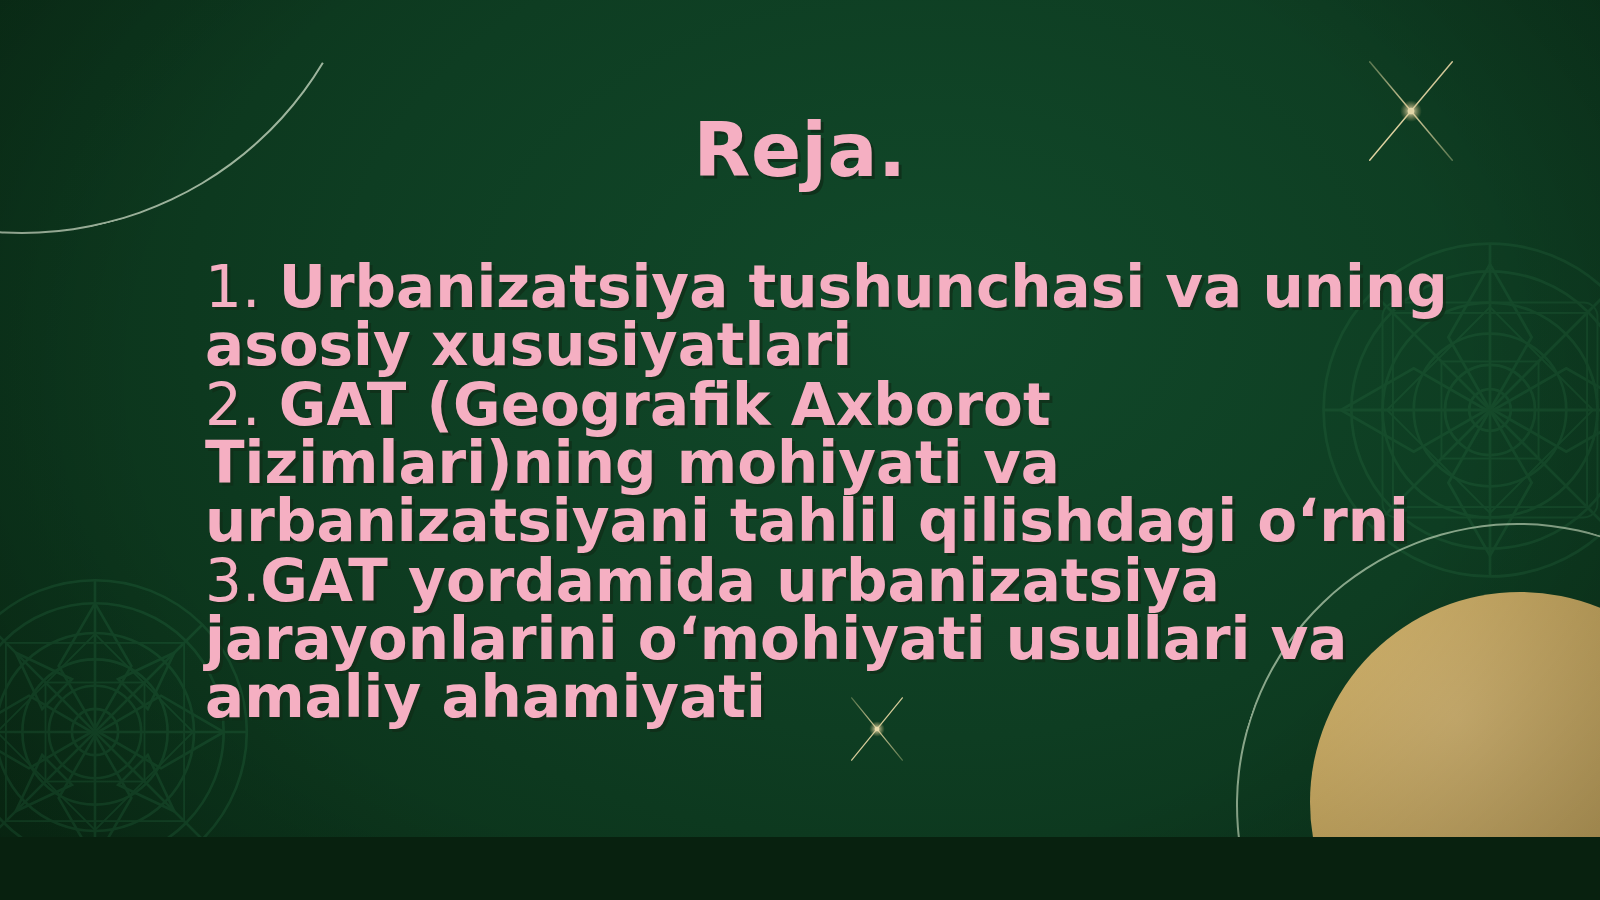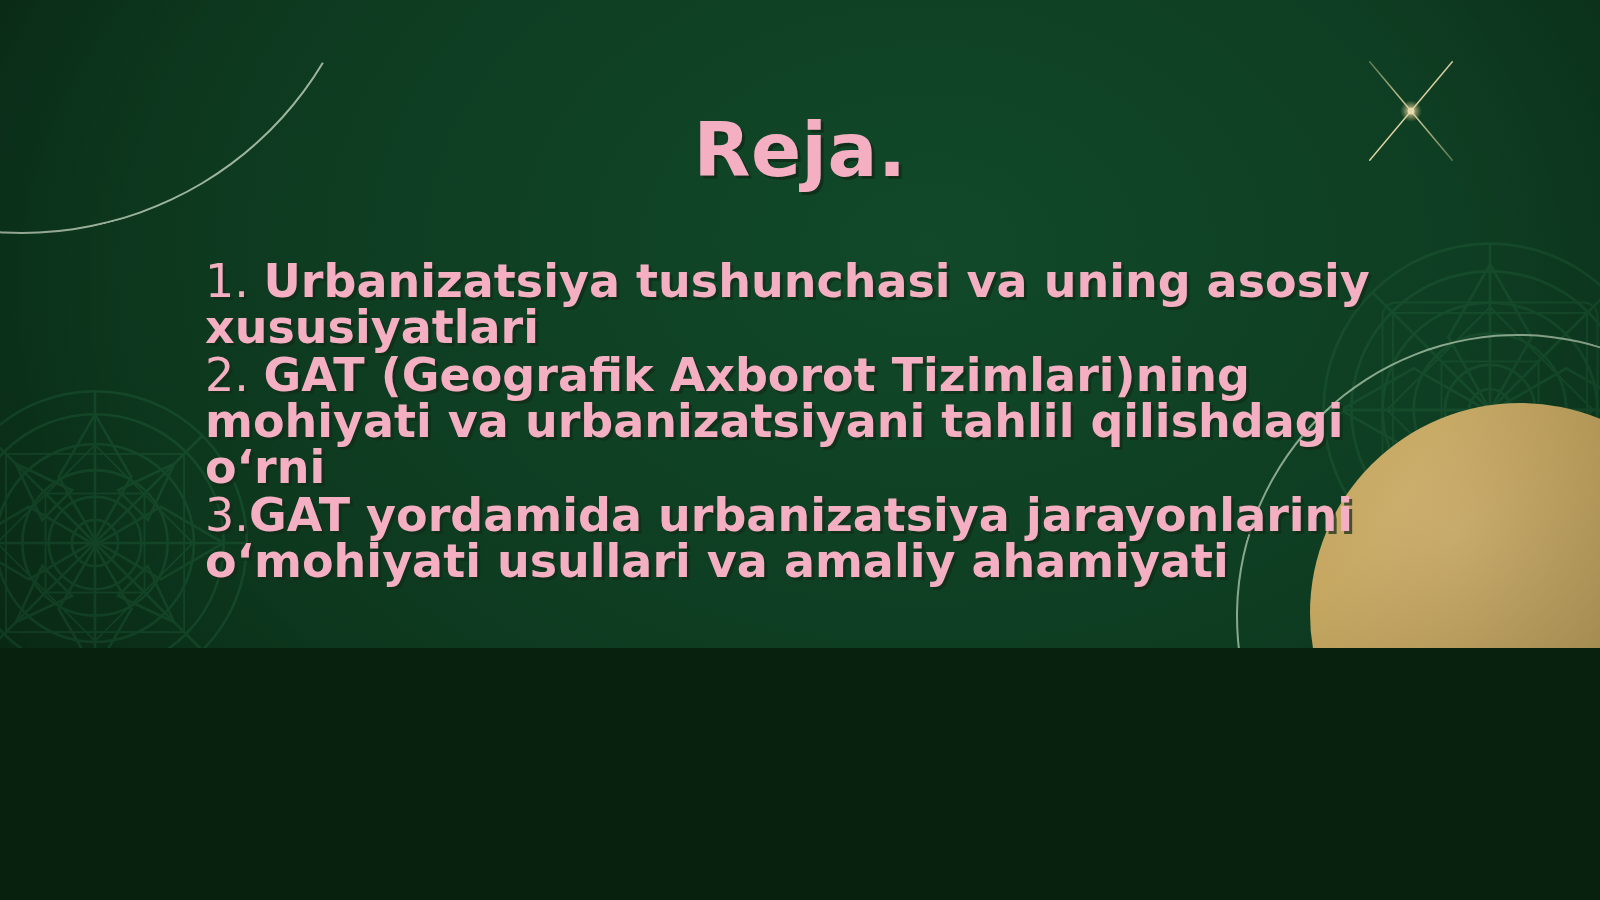--- a/index.html
+++ b/index.html
@@ -8,21 +8,21 @@
     padding: 0;
     background: #08210f;
   }
   body {
     font-family: "DejaVu Sans", "Liberation Sans", sans-serif;
   }
 
   #slide {
     position: relative;
     width: 1600px;
-    height: 648px;
+    height: 837px;
     overflow: hidden;
     background:
       radial-gradient(ellipse 1400px 1000px at 58% 38%, #11492a 0%, #0e3d22 42%, #0b3119 74%, #08250f 100%),
       #0d3a1f;
   }
 
   
   .deco {
     position: absolute;
     pointer-events: none;
@@ -105,21 +105,21 @@
     color: #f5afc2;
     text-shadow: 3px 3px 0 rgba(16,44,24,0.78);
     line-height: 1;
   }
 
   .body-block {
     position: absolute;
     top: 258px;
     left: 205px;
     width: 1250px;
-    font-size: 46px;
+    font-size: 58px;
     font-weight: 700;
     line-height: 1.0;
     color: #f5afc2;
     text-shadow: 3px 3px 0 rgba(16,44,24,0.72);
   }
 
   .item {
     margin: 0 0 2px 0;
     padding: 0;
   }

